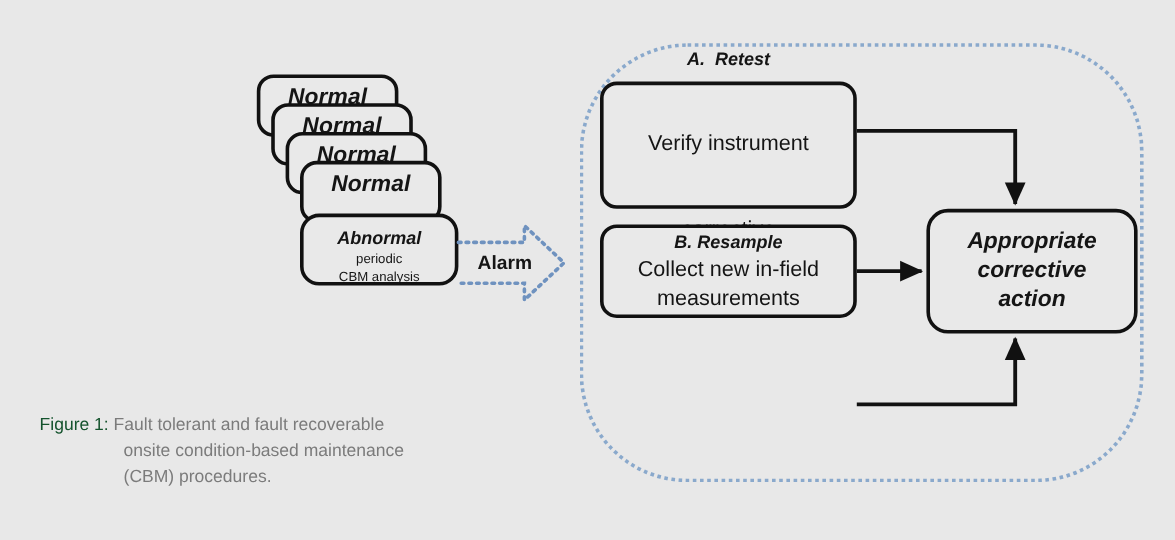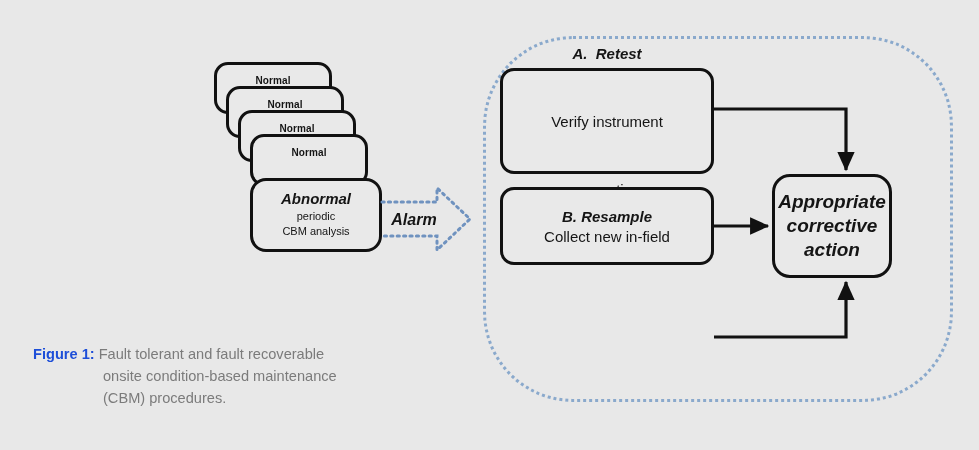--- a/index.html
+++ b/index.html
@@ -38,29 +38,30 @@
   }
 
   
   .stack-card {
     width: 118px;
     height: 52px;
     border-radius: 14px;
   }
   .stack-card .card-title {
     font-weight: bold;
-    font-size: 10px;
+    font-style: italic;
+    font-size: 19px;
     letter-spacing: 0.1px;
     line-height: 1;
     margin-top: -14px;
   }
 
   .abnormal-card {
     width: 132px;
-    height: 74px;
+    height: 60px;
     border-radius: 16px;
     justify-content: flex-start;
     padding-top: 8px;
   }
   .abnormal-card .card-title {
     font-weight: bold;
     font-style: italic;
     font-size: 15px;
     line-height: 1.35;
   }
@@ -91,33 +92,33 @@
     padding: 2px 6px;
   }
   .proc-box .proc-title {
     font-weight: bold;
     font-style: italic;
     font-size: 15px;
     line-height: 1.4;
     white-space: pre;
   }
   .proc-box .proc-line {
-    font-size: 15px;
+    font-size: 18px;
     line-height: 1.28;
   }
 
   #proc-a { left: 500px; top: 68px; height: 106px; gap: 48px; }
   #proc-b { left: 500px; top: 187px; height: 78px; }
   #proc-c { left: 500px; top: 296px; height: 82px; }
 
   
   #action-box {
     left: 772px;
     top: 174px;
-    width: 120px;
+    width: 176px;
     height: 104px;
     border-radius: 18px;
   }
   #action-box .action-line {
     font-weight: bold;
     font-style: italic;
     font-size: 19px;
     line-height: 1.28;
   }
 
@@ -126,43 +127,41 @@
     position: absolute;
     left: 0; top: 0;
     width: 979px;
     height: 450px;
     pointer-events: none;
   }
 
   
   #alarm-label {
     position: absolute;
-    left: 383px;
+    left: 398px;
     top: 211px;
     width: 62px;
-    text-align: center;
-    font-weight: bold;
-    font-style: italic;
+    font-weight: bold;
     font-size: 16px;
     color: #151515;
   }
 
   
   #caption {
     position: absolute;
     left: 33px;
     top: 343px;
     width: 340px;
     font-size: 14.6px;
     line-height: 1.52;
     color: #7b7b7b;
   }
   #caption .cap-label {
-    color: #1d4ed8;
-    font-weight: bold;
+    color: #14532d;
+    font-weight: normal;
     text-align: center;
   }
   #caption .cap-indent {
     display: block;
     padding-left: 70px;
   }
   #caption .cap-first {
     display: block;
   }
 </style>
@@ -197,20 +196,21 @@
 
   <div class="rbox proc-box" id="proc-a">
     <span class="proc-title">A.  Retest</span>
     <span class="proc-line">Verify instrument</span>
     <span class="proc-line">corrective</span>
   </div>
 
   <div class="rbox proc-box" id="proc-b">
     <span class="proc-title">B. Resample</span>
     <span class="proc-line">Collect new in-field</span>
+    <span class="proc-line">measurements</span>
   </div>
 
 
   <div class="rbox" id="action-box">
     <span class="action-line">Appropriate</span>
     <span class="action-line">corrective</span>
     <span class="action-line">action</span>
   </div>
 
   <svg id="connectors" viewBox="0 0 979 450">

